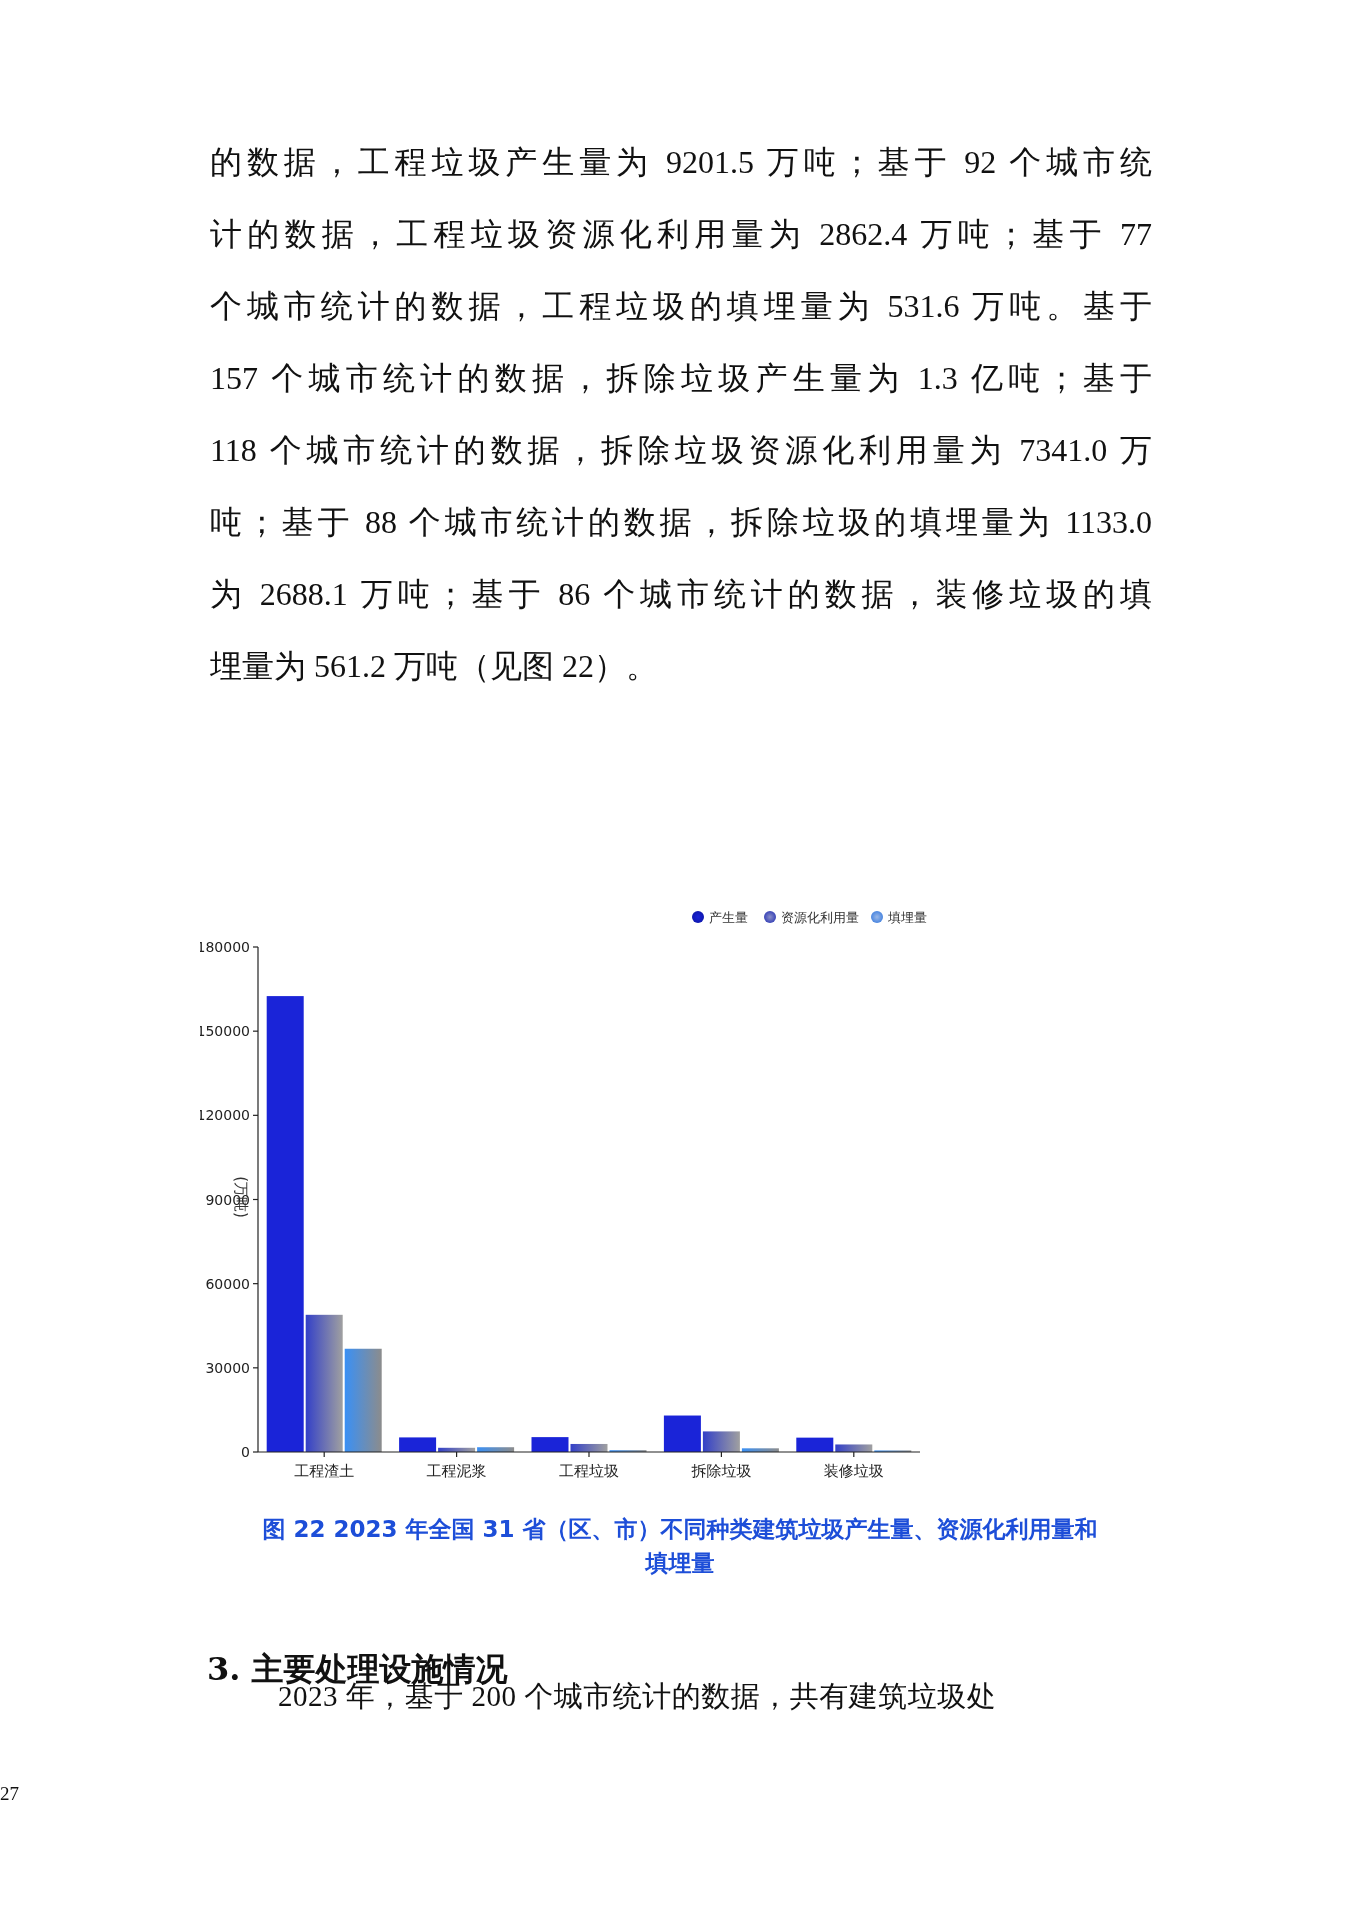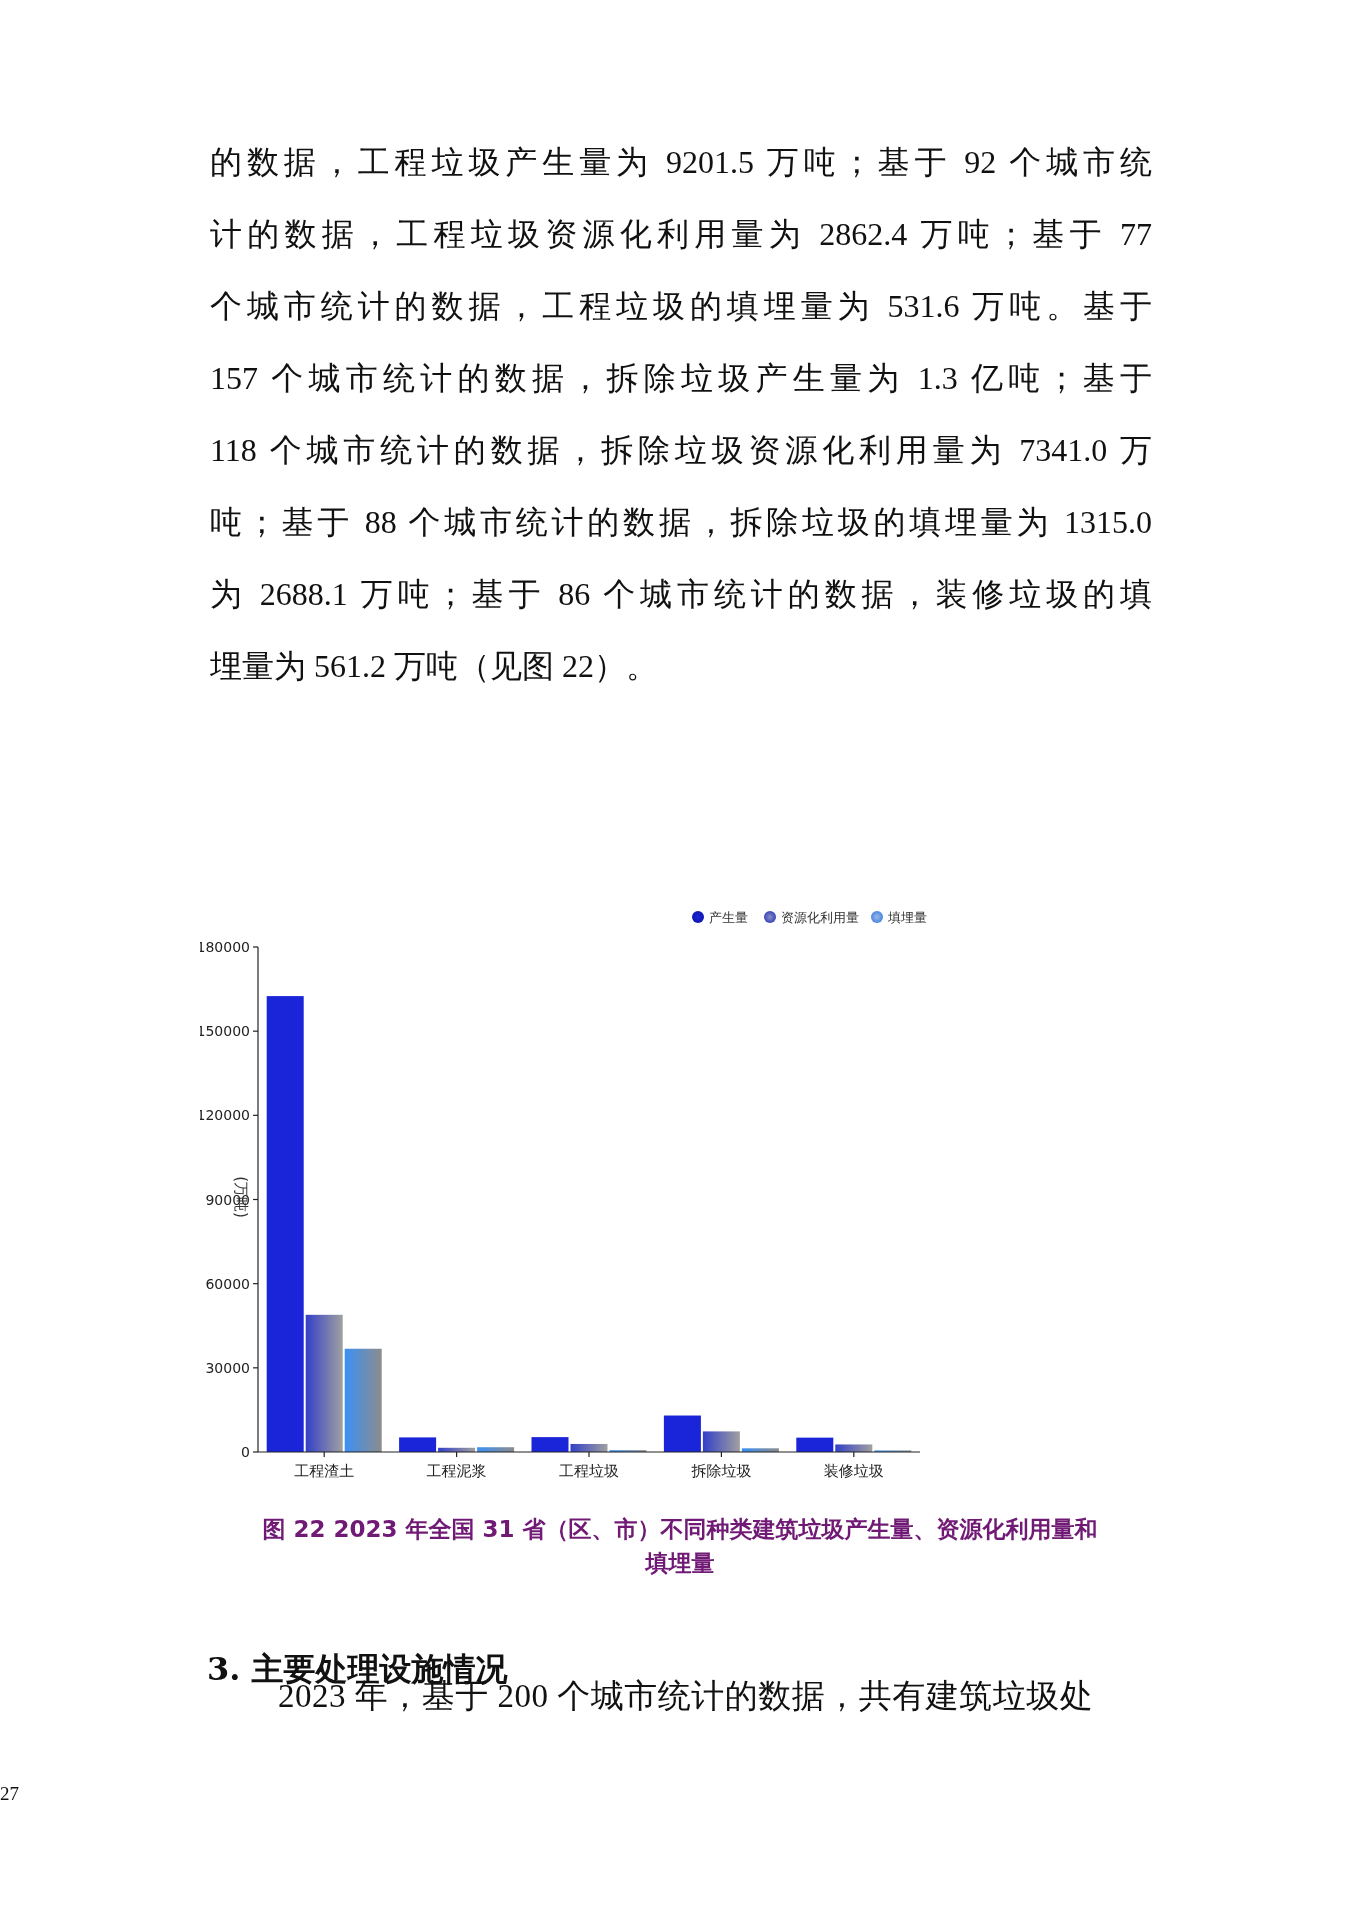--- a/index.html
+++ b/index.html
@@ -1,36 +1,36 @@
 <!DOCTYPE html>
 <html><head>
 <meta charset="utf-8">
 <style>
   html,body{margin:0;padding:0;background:#fff;}
   body{width:1357px;height:1920px;position:relative;overflow:hidden;font-family:"Liberation Serif","DejaVu Serif",serif;color:#111;}
   .para{position:absolute;left:210px;width:942px;}
   .line{height:72px;line-height:72px;font-size:32px;text-align:justify;text-align-last:justify;white-space:nowrap;overflow:visible;}
   .line.last{text-align-last:left;}
   #chart{position:absolute;left:200px;top:895px;width:960px;height:600px;}
-  .caption{position:absolute;left:200px;width:960px;text-align:center;font-family:"DejaVu Sans","Liberation Sans",sans-serif;font-weight:bold;font-size:23px;color:#701a75;}
+  .caption{position:absolute;left:200px;width:960px;text-align:center;font-family:"DejaVu Sans","Liberation Sans",sans-serif;font-weight:bold;font-size:23px;color:#1d4ed8;}
   .heading{position:absolute;left:207px;top:1608px;font-size:32px;font-weight:bold;font-family:"DejaVu Serif","Liberation Serif",serif;margin-top:40px;}
-  .body2{position:absolute;left:278px;top:1660px;font-size:33px;line-height:72px;white-space:nowrap;letter-spacing:0.5px;font-family:Liberation Serif, serif;}
+  .body2{position:absolute;left:278px;top:1660px;font-size:29px;line-height:72px;white-space:nowrap;letter-spacing:0.5px;font-family:Liberation Serif, serif;}
   .pagenum{position:absolute;left:0;width:1357px;top:1783px;text-align:left;font-size:19px;}
   svg text{font-family:"DejaVu Sans","Liberation Sans",sans-serif;}
 </style>
 </head>
 <body>
 
 <div class="para" style="top:126px;">
   <div class="line">的数据，工程垃圾产生量为 9201.5 万吨；基于 92 个城市统</div>
   <div class="line">计的数据，工程垃圾资源化利用量为 2862.4 万吨；基于 77</div>
   <div class="line">个城市统计的数据，工程垃圾的填埋量为 531.6 万吨。基于</div>
   <div class="line">157 个城市统计的数据，拆除垃圾产生量为 1.3 亿吨；基于</div>
   <div class="line">118 个城市统计的数据，拆除垃圾资源化利用量为 7341.0 万</div>
-  <div class="line">吨；基于 88 个城市统计的数据，拆除垃圾的填埋量为 1315.0</div>
+  <div class="line">吨；基于 88 个城市统计的数据，拆除垃圾的填埋量为 1133.0</div>
   <div class="line">为 2688.1 万吨；基于 86 个城市统计的数据，装修垃圾的填</div>
   <div class="line last">埋量为 561.2 万吨（见图 22）。</div>
 </div>
 
 <div id="chart">
   <svg id="chart-svg" width="960" height="600" viewBox="0 0 960 600">
     <defs>
       <linearGradient id="g2" x1="0" x2="1" y1="0" y2="0">
         <stop offset="0" stop-color="#3340c8"></stop>
         <stop offset="1" stop-color="#a0a0a0"></stop>

